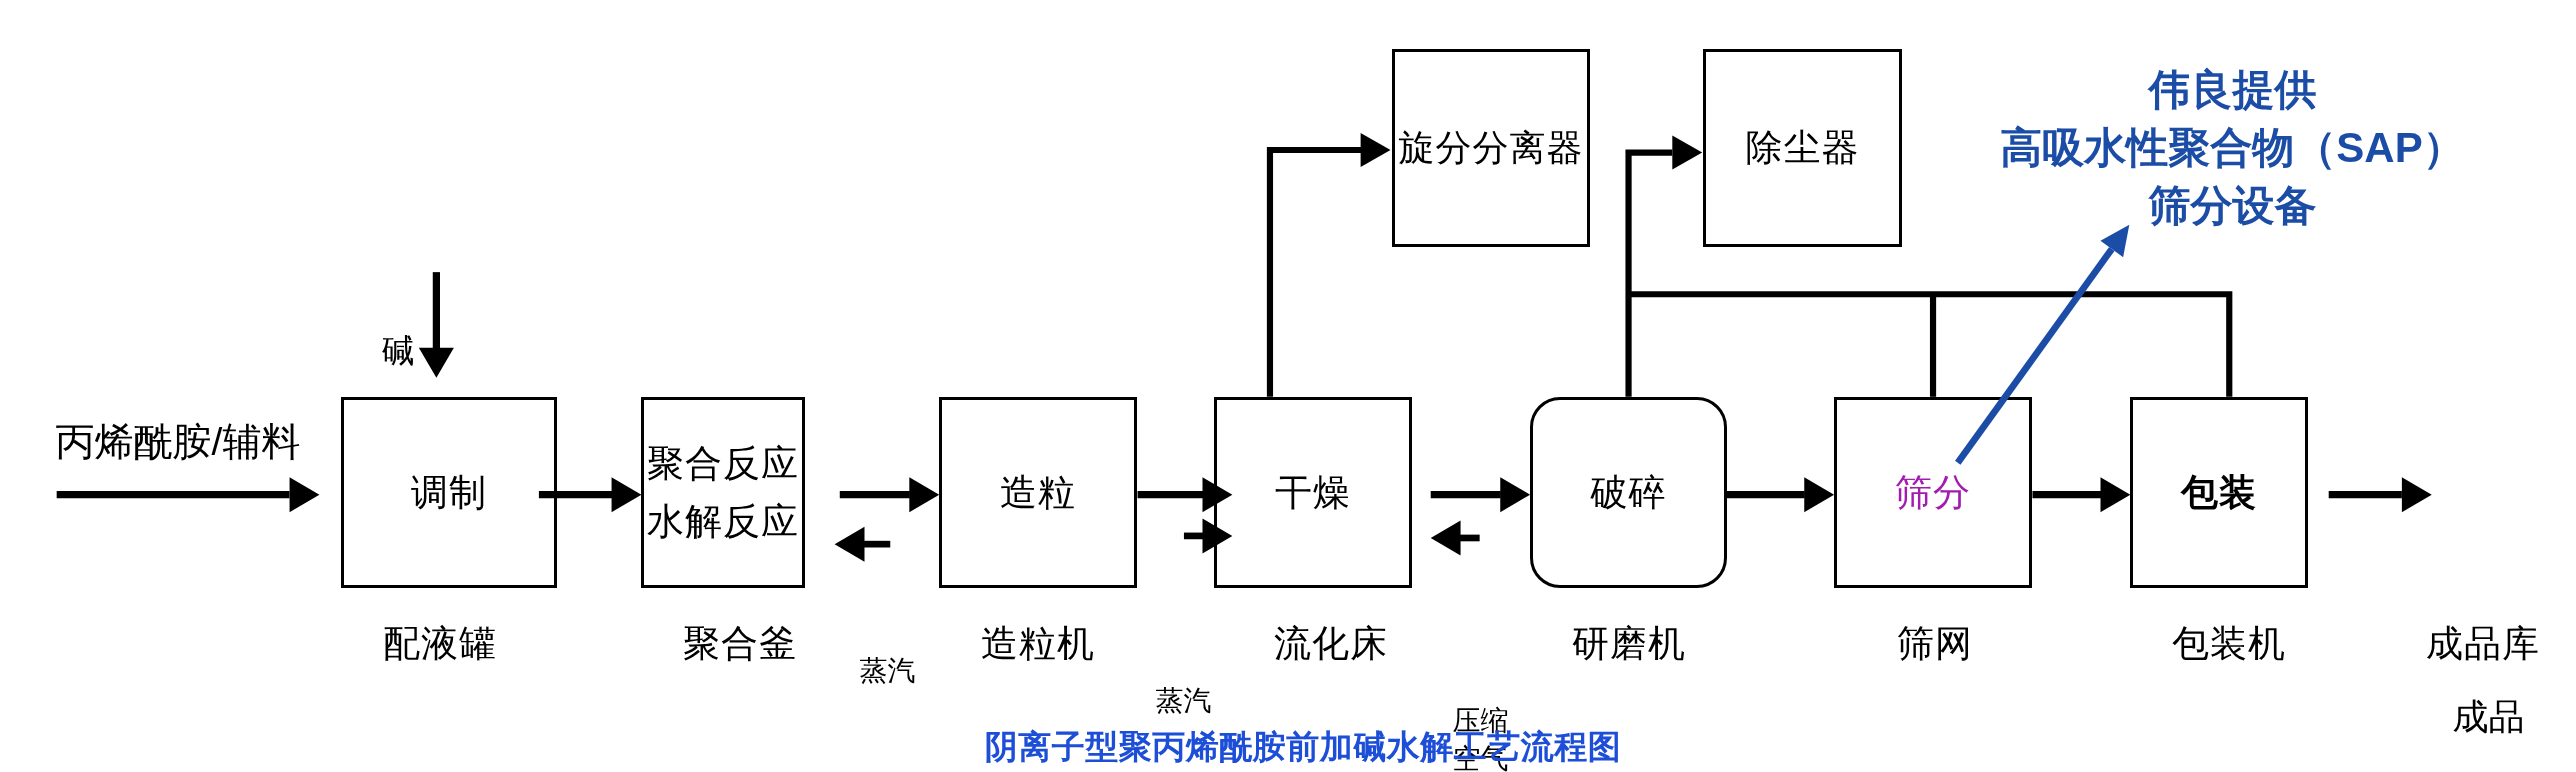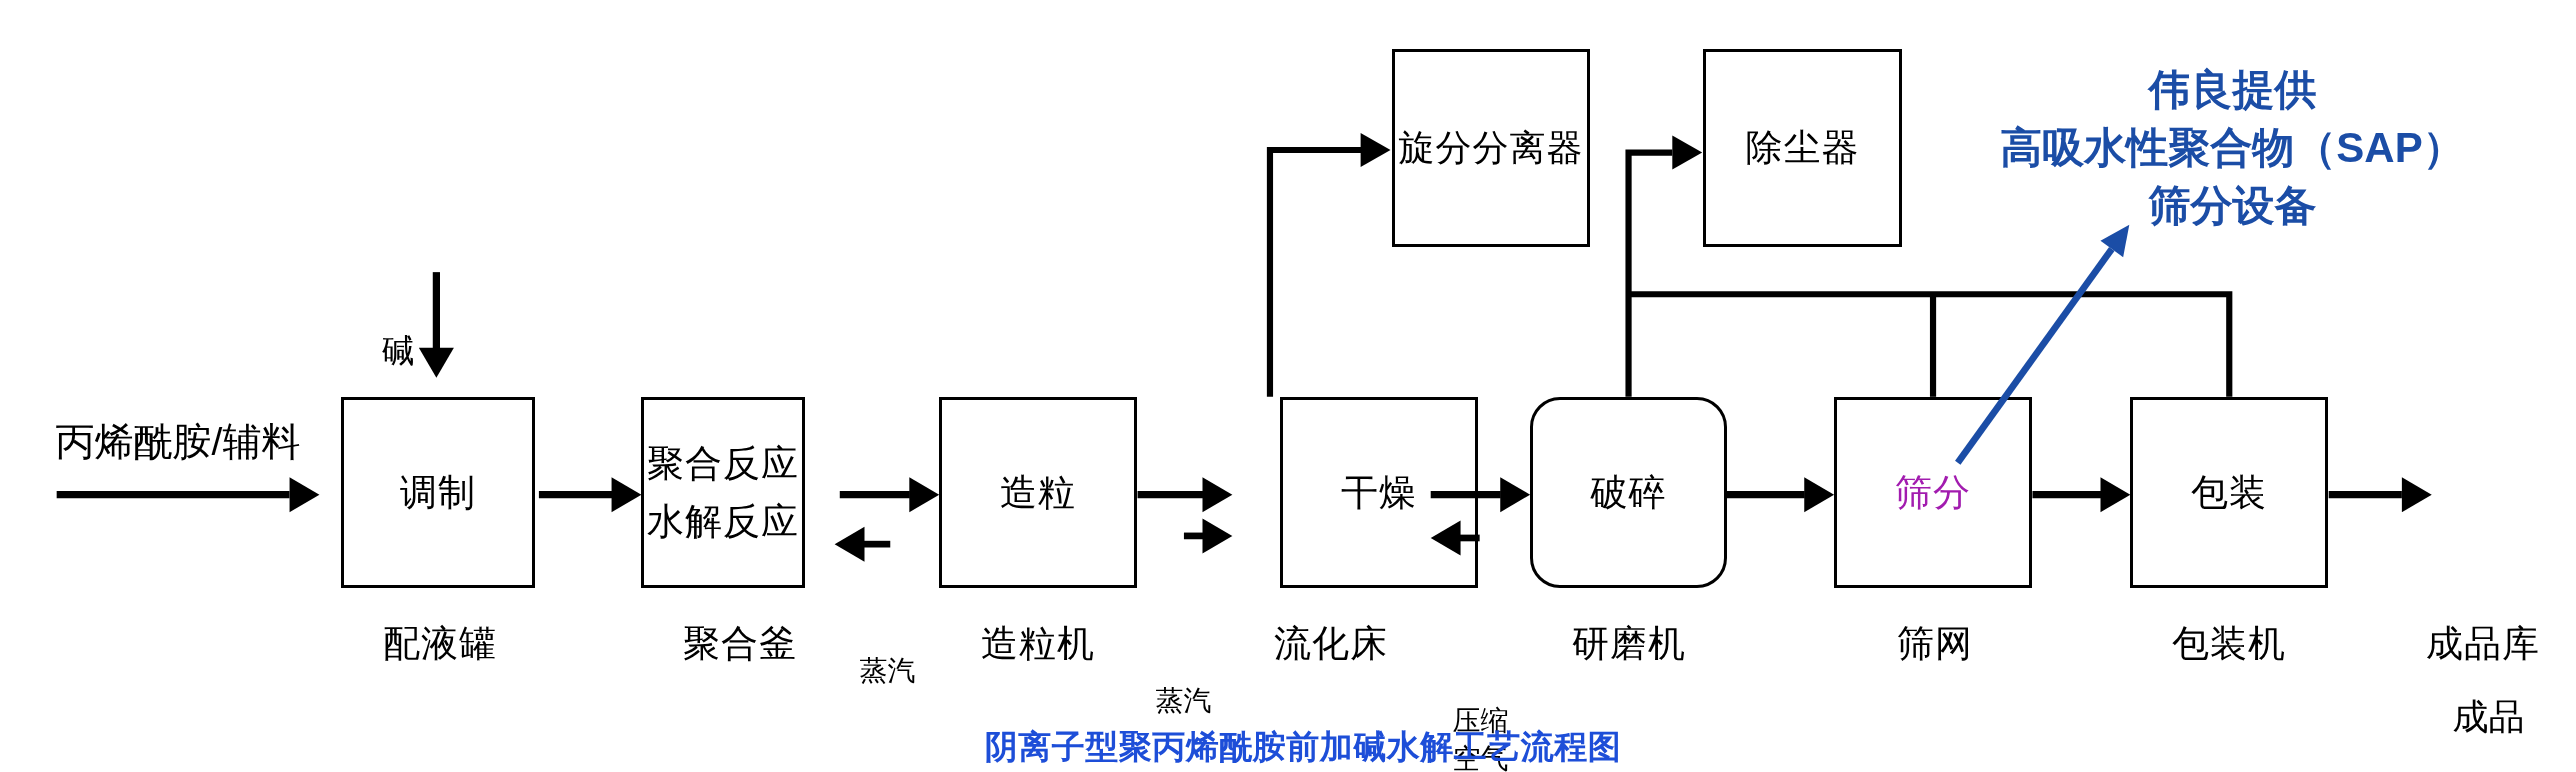--- a/index.html
+++ b/index.html
@@ -49,48 +49,48 @@
 
   <div class="free-label txt" style="left:1132px;top:573px;width:103px;height:33px;font-size:28px;">蒸汽</div>
 
   <div class="free-label txt" style="left:1429px;top:557px;width:103px;height:77px;font-size:28px;line-height:38px;flex-direction:column;">
     <span>压缩</span>
     <span>空气</span>
   </div>
 
   <div class="free-label txt" style="left:2432px;top:477px;width:113px;height:39px;font-size:36px;">成品</div>
 
-  <div class="box main-box" style="left:341px;width:194px;">
+  <div class="box main-box" style="left:341px;width:216px;">
     <span class="box-label">调制</span>
   </div>
 
   <div class="box main-box" style="left:641px;width:164px;">
     <span class="box-label">
       <span style="display:block;">聚合反应</span>
       <span style="display:block;">水解反应</span>
     </span>
   </div>
 
   <div class="box main-box" style="left:939px;width:198px;">
     <span class="box-label">造粒</span>
   </div>
 
-  <div class="box main-box" style="left:1280px;width:198px;">
+  <div class="box main-box" style="left:1214px;width:198px;">
     <span class="box-label">干燥</span>
   </div>
 
   <div class="box main-box" style="left:1530px;width:197px;border-radius:30px;">
     <span class="box-label">破碎</span>
   </div>
 
   <div class="box main-box" style="left:1834px;width:198px;">
     <span class="box-label blue-text">筛分</span>
   </div>
 
-  <div class="box main-box" style="left:2130px;width:198px;">
+  <div class="box main-box" style="left:2130px;width:178px;font-weight:bold;">
     <span class="box-label">包装</span>
   </div>
 
   <div class="box top-box" style="left:1392px;width:198px;">
     <span class="box-label" style="font-size:36px;">旋分分离器</span>
   </div>
 
   <div class="box top-box" style="left:1703px;width:199px;">
     <span class="box-label">除尘器</span>
   </div>

